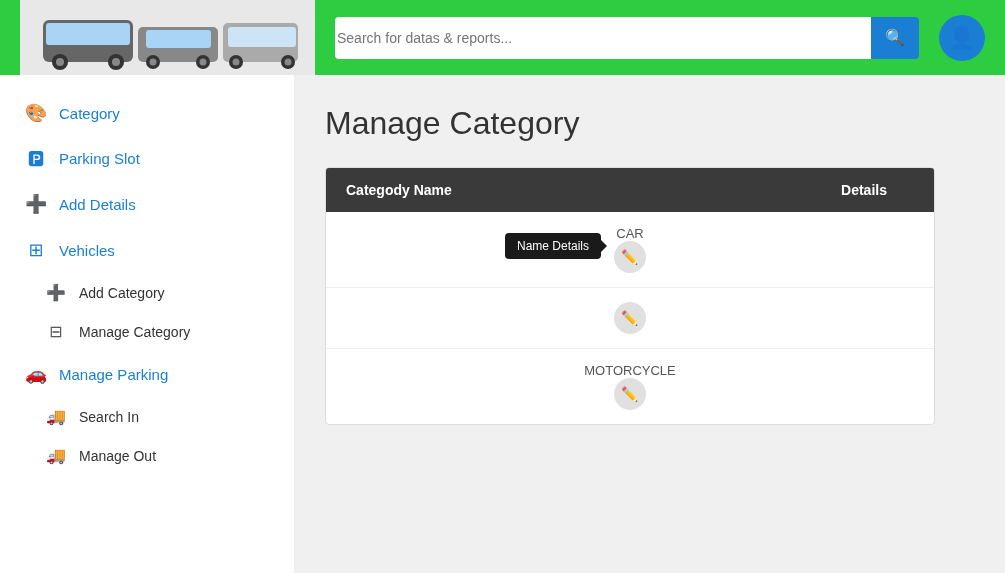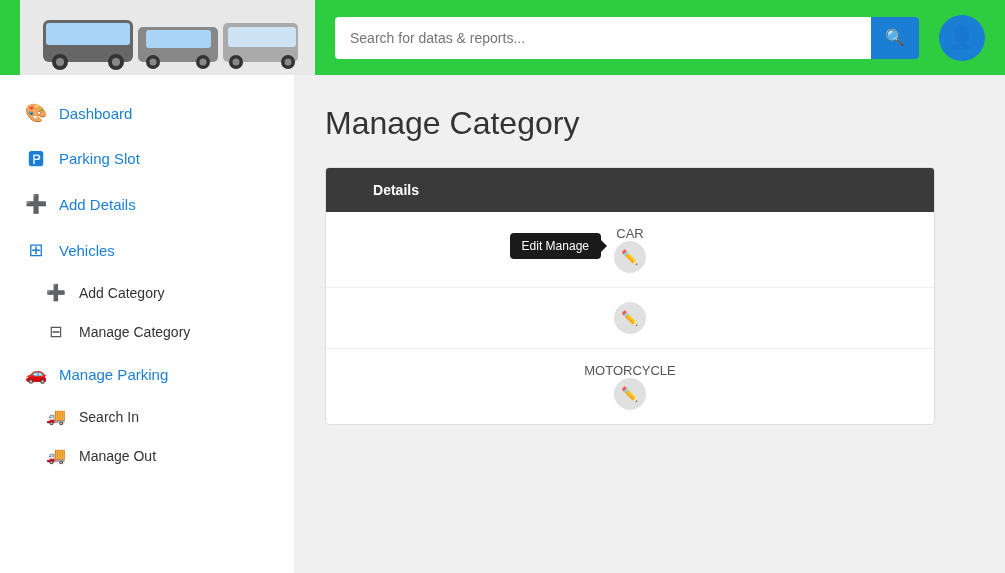--- a/index.html
+++ b/index.html
@@ -19,21 +19,21 @@
       display: flex;
       align-items: center;
       gap: 0;
       margin: 0 20px;
     }
     .search-input {
       flex: 1;
       height: 42px;
       border: none;
       border-radius: 4px 0 0 4px;
-      padding: 0 15px;
+      padding: 0 2px;
       font-size: 14px;
       color: #666;
       outline: none;
     }
     .search-btn {
       background: #1a7fd4;
       border: none;
       height: 42px;
       width: 48px;
       border-radius: 0 4px 4px 0;
@@ -246,21 +246,21 @@
     <span>👤</span>
   </div>
 </div>
 
 <div class="layout">
 
   <div class="sidebar">
 
     <div class="sidebar-item">
       <span class="sidebar-icon" style="color:#1a7fd4;">🎨</span>
-      <span>Dashboard</span>
+      <span>Category</span>
     </div>
 
     <div class="sidebar-item">
       <span class="sidebar-icon" style="color:#1a7fd4;">🅿</span>
       <span>Parking Slot</span>
     </div>
 
     <div class="sidebar-item">
       <span class="sidebar-icon" style="color:#1a7fd4;">➕</span>
       <span>Add Details</span>
@@ -297,29 +297,30 @@
     </div>
 
   </div>
 
   <div class="main-content">
 
     <div class="page-title">Manage Category</div>
 
     <div class="data-table">
       <div class="table-header">
+        <div class="col-name">Categody Name</div>
         <div class="col-action">Details</div>
       </div>
 
       <div class="table-row">
         <div class="row-name">CAR</div>
         <div class="row-action">
           <button class="edit-btn">
             ✏️
-            <div class="tooltip">Edit Manage</div>
+            <div class="tooltip">Name Details</div>
           </button>
         </div>
       </div>
 
       <div class="table-row">
         <div class="row-action">
           <button class="edit-btn">
             ✏️
           </button>
         </div>

